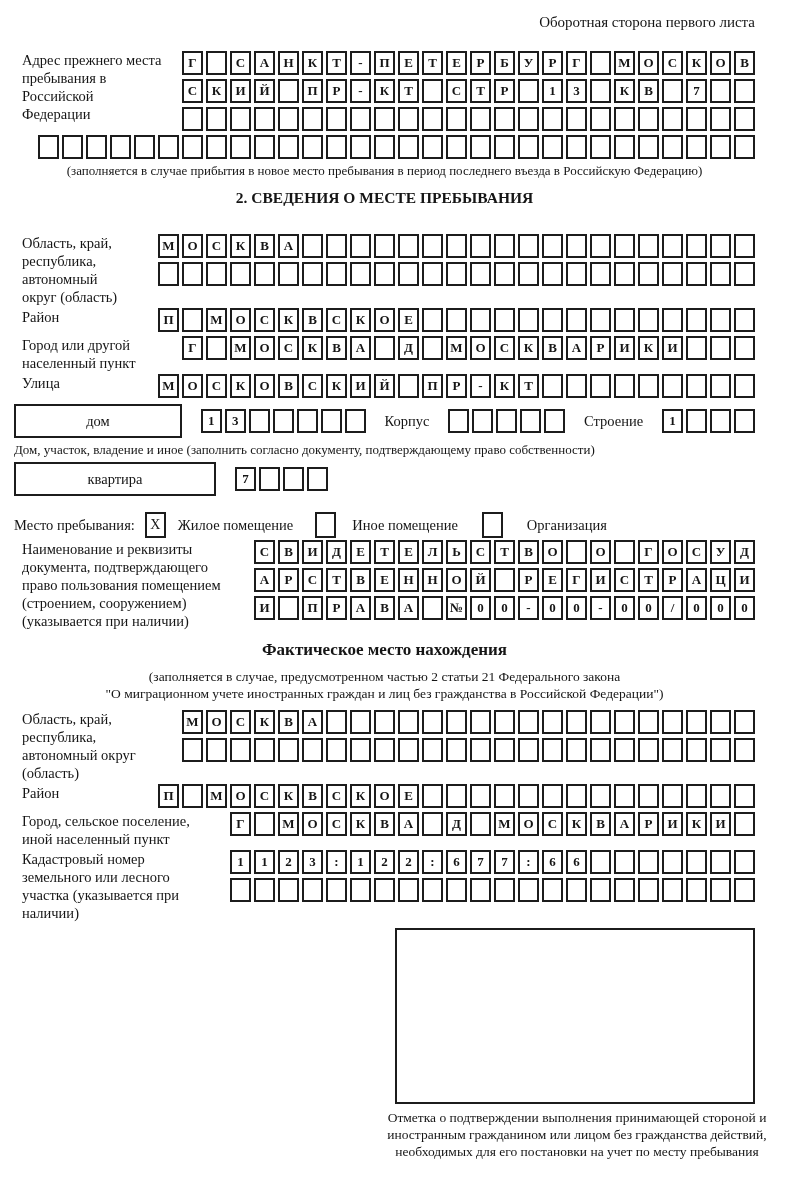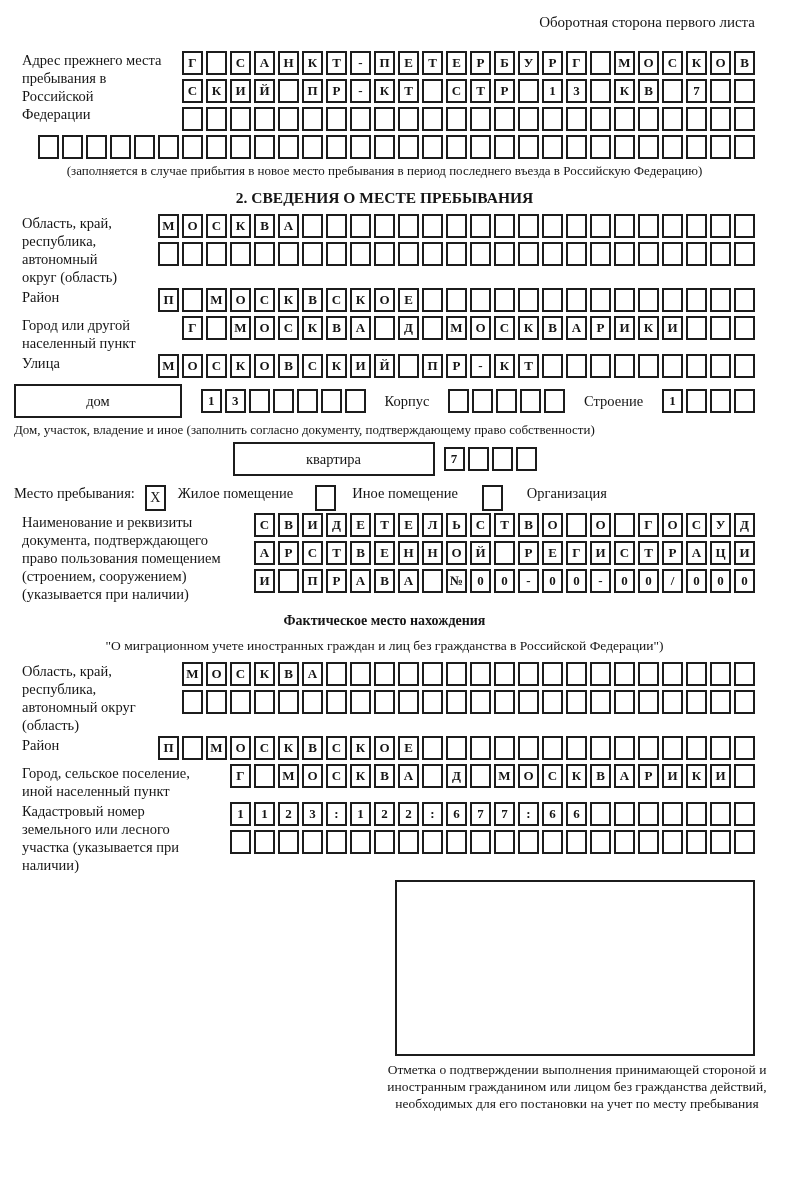--- a/index.html
+++ b/index.html
@@ -15,43 +15,43 @@
   .stack { margin-left:auto; display:flex; flex-direction:column; gap:4px; align-items:flex-end; }
 
   .cellrow { display:flex; gap:3px; }
   .cell { box-sizing:border-box; flex:none; width:21px; height:24px; border:2px solid #1c1c1c;
           display:flex; align-items:center; justify-content:center;
           font-size:13px; font-weight:bold; background:#fff; }
   .rightrow { display:flex; justify-content:flex-end; }
 
   .caption { font-size:13px; line-height:16px; }
   .center { text-align:center; }
-  .sec-title { font-size:15.5px; font-weight:bold; text-align:center; margin:10px 0 7px 0; }
+  .sec-title { font-size:15.5px; font-weight:bold; text-align:center; margin:10px 0 27px 0; }
 
   .inline-row { display:flex; align-items:center; justify-content:space-between; margin-bottom:4px; }
-  .inline-left { display:flex; align-items:center; gap:9px; margin-bottom:9px;justify-content:center; }
+  .inline-left { display:flex; align-items:center; gap:19px; margin-bottom:16px; }
   .wide-box { box-sizing:border-box; height:34px; border:2px solid #1c1c1c;
               display:flex; align-items:center; justify-content:center; font-size:14.5px; }
   .dom-w { width:168px; } .kv-w { width:202px; }
 
-  .mesto { display:flex; margin:6px 0 2px 0; }
+  .mesto { display:flex; align-items:center; margin:6px 0 2px 0; }
   .cbox { box-sizing:border-box; width:21px; height:26px; border:2px solid #1c1c1c; flex:none;
           display:flex; align-items:center; justify-content:center; font-size:14px; }
   .m1 { margin:0 12px 0 10px; } .m2 { margin:0 16px 0 22px; } .m3 { margin:0 24px 0 24px; }
   .mesto-note { font-size:13px; margin:0 0 8px 160px; }
 
   .w140 { width:140px; flex:none; } .w110 { width:110px; flex:none; }
   .w130 { width:134px; flex:none; } .w210 { width:212px; flex:none; }
   .w145 { width:148px; flex:none; } .w195 { width:196px; flex:none; }
   .w170 { width:172px; flex:none; }
 
   .mb2 { margin-bottom:2px; } .mb4 { margin-bottom:4px; } .mb5 { margin-bottom:5px; }
   .mb6 { margin-bottom:6px;gap:36px; } .mb8 { margin-bottom:8px; }
 
-  .fact-title { font-size:14px; font-weight:bold; text-align:center; margin:10px 0 8px 0; }
+  .fact-title { font-size:17px; font-weight:bold; text-align:center; margin:10px 0 8px 0; }
   .fact-note { font-size:13.5px; line-height:17px; text-align:center; margin-bottom:8px; }
 
   .stamp-box { box-sizing:border-box; width:360px; height:176px; border:2px solid #1c1c1c;
                margin-left:auto; margin-top:4px; }
   .stamp-caption { width:412px; margin:5px -28px 0 auto; text-align:center;
                    font-size:13.5px; line-height:17px; }
 </style>
 </head>
 <body>
 
@@ -461,20 +461,21 @@
           <div class="cell">/</div>
           <div class="cell">0</div>
           <div class="cell">0</div>
           <div class="cell">0</div>
         </div>
     </div>
   </div>
 
   <div class="fact-title">Фактическое место нахождения</div>
   <div class="fact-note">
+    <div>(заполняется в случае, предусмотренном частью 2 статьи 21 Федерального закона</div>
     <div>"О миграционном учете иностранных граждан и лиц без гражданства в Российской Федерации")</div>
   </div>
 
   <div class="frow mb2">
     <div class="lbl w145">Область, край, республика, автономный округ (область)</div>
     <div class="stack">
       <div class="cellrow">
           <div class="cell">М</div>
           <div class="cell">О</div>
           <div class="cell">С</div>

